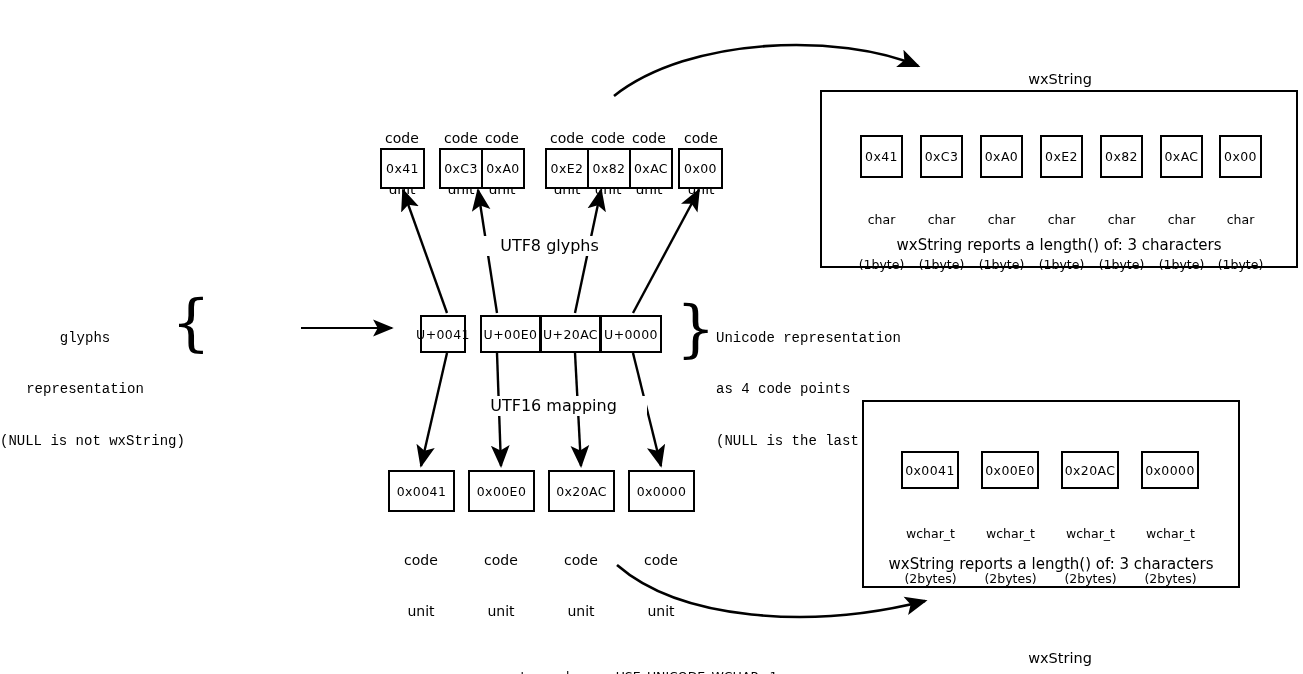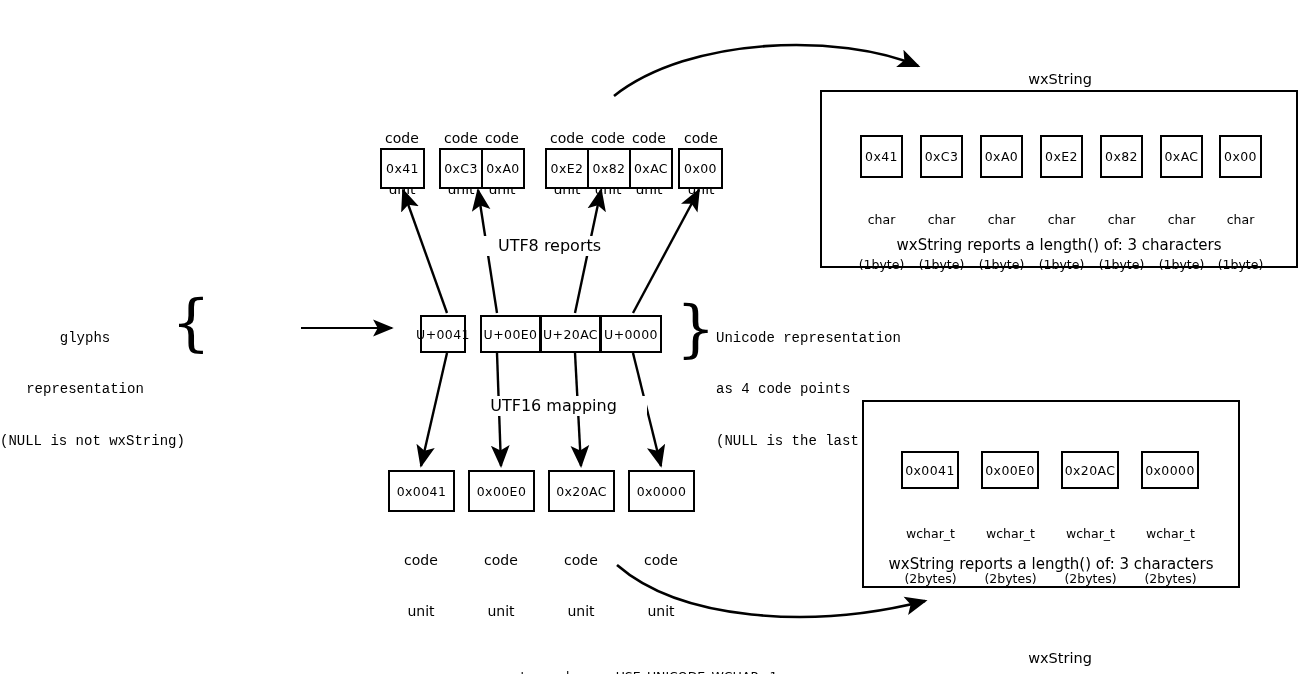--- a/index.html
+++ b/index.html
@@ -146,21 +146,21 @@
 
   <div class="cell" style="left:439px;top:148px;width:44px;height:41px;">0xC3</div>
   <div class="cell" style="left:481px;top:148px;width:44px;height:41px;">0xA0</div>
 
   <div class="cell" style="left:545px;top:148px;width:44px;height:41px;">0xE2</div>
   <div class="cell" style="left:587px;top:148px;width:44px;height:41px;">0x82</div>
   <div class="cell" style="left:629px;top:148px;width:44px;height:41px;">0xAC</div>
 
   <div class="cell" style="left:678px;top:148px;width:45px;height:41px;">0x00</div>
 
-  <div class="txt mapping ctr" style="left:466px;top:236px;width:155px;">UTF8 reports</div>
+  <div class="txt mapping ctr" style="left:466px;top:236px;width:155px;">UTF8 glyphs</div>
 
   <div class="txt caption ctr" style="left:0px;top:296px;width:170px;">
     <div>glyphs</div>
     <div>representation</div>
     <div>(NULL is not wxString)</div>
   </div>
   <div class="txt brace ctr" style="left:171px;top:292px;width:40px;">{</div>
 
   <div class="cell" style="left:420px;top:315px;width:46px;height:38px;">U+0041</div>
   <div class="cell" style="left:480px;top:315px;width:61px;height:38px;">U+00E0</div>

